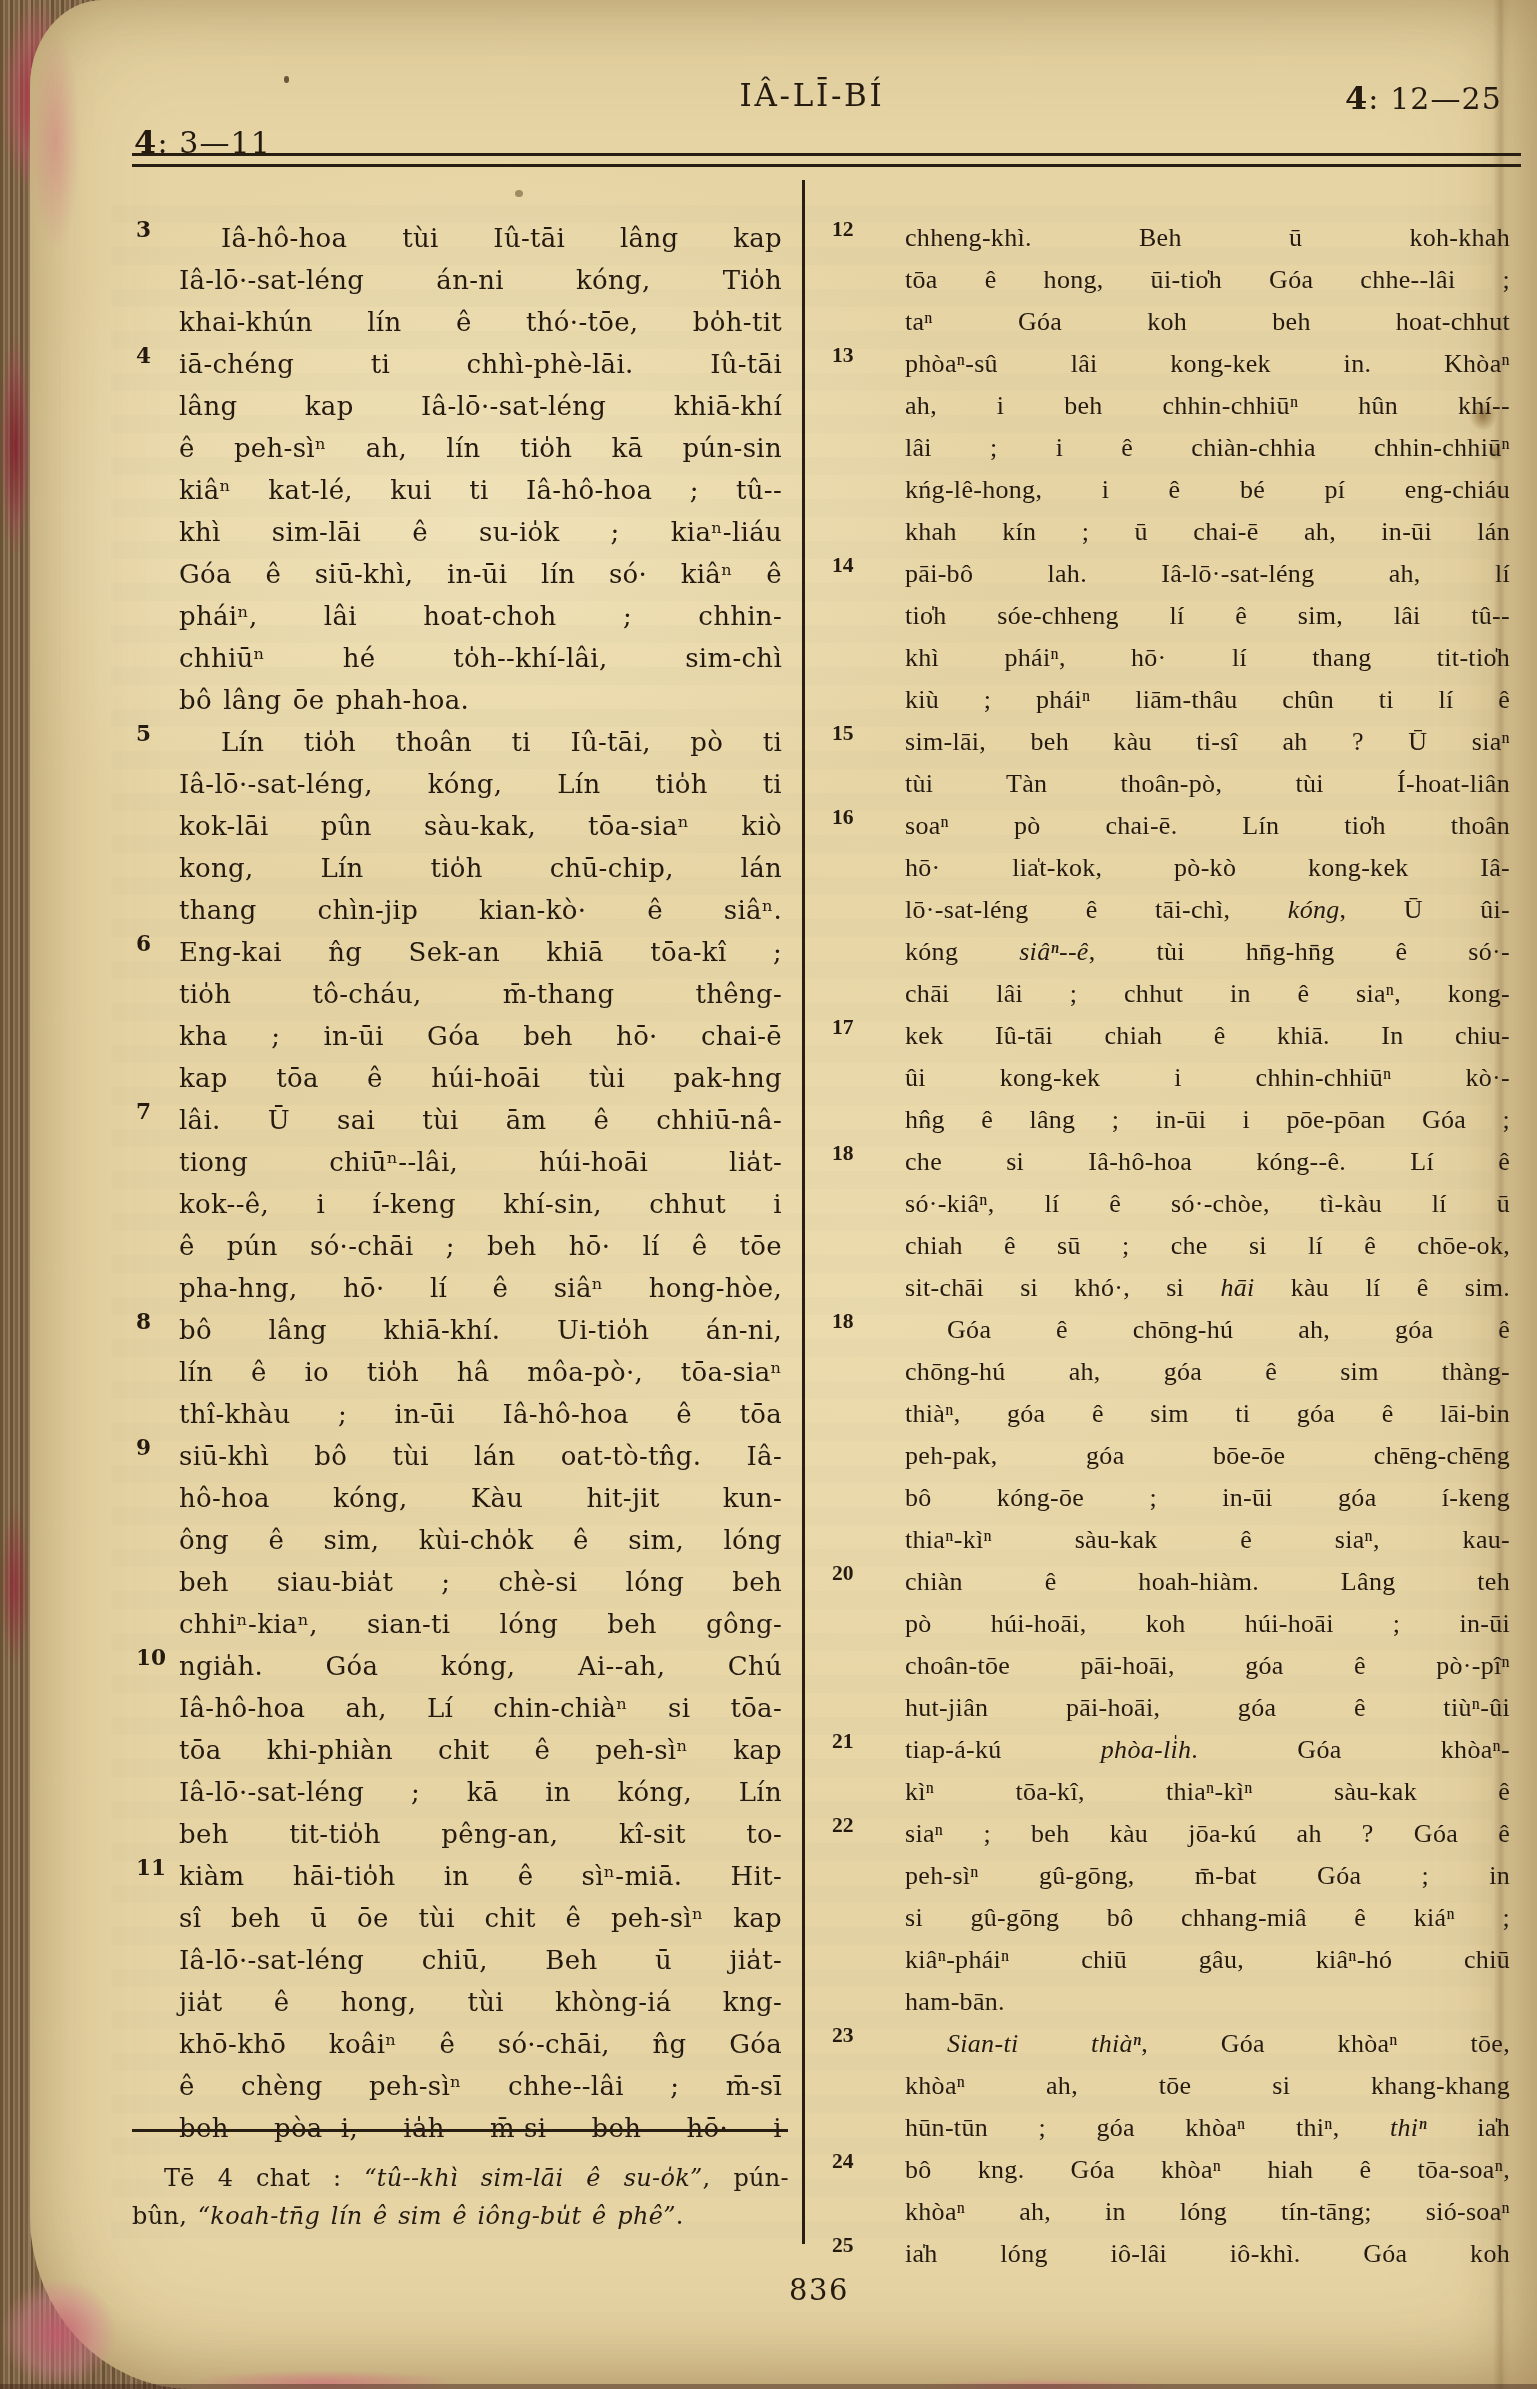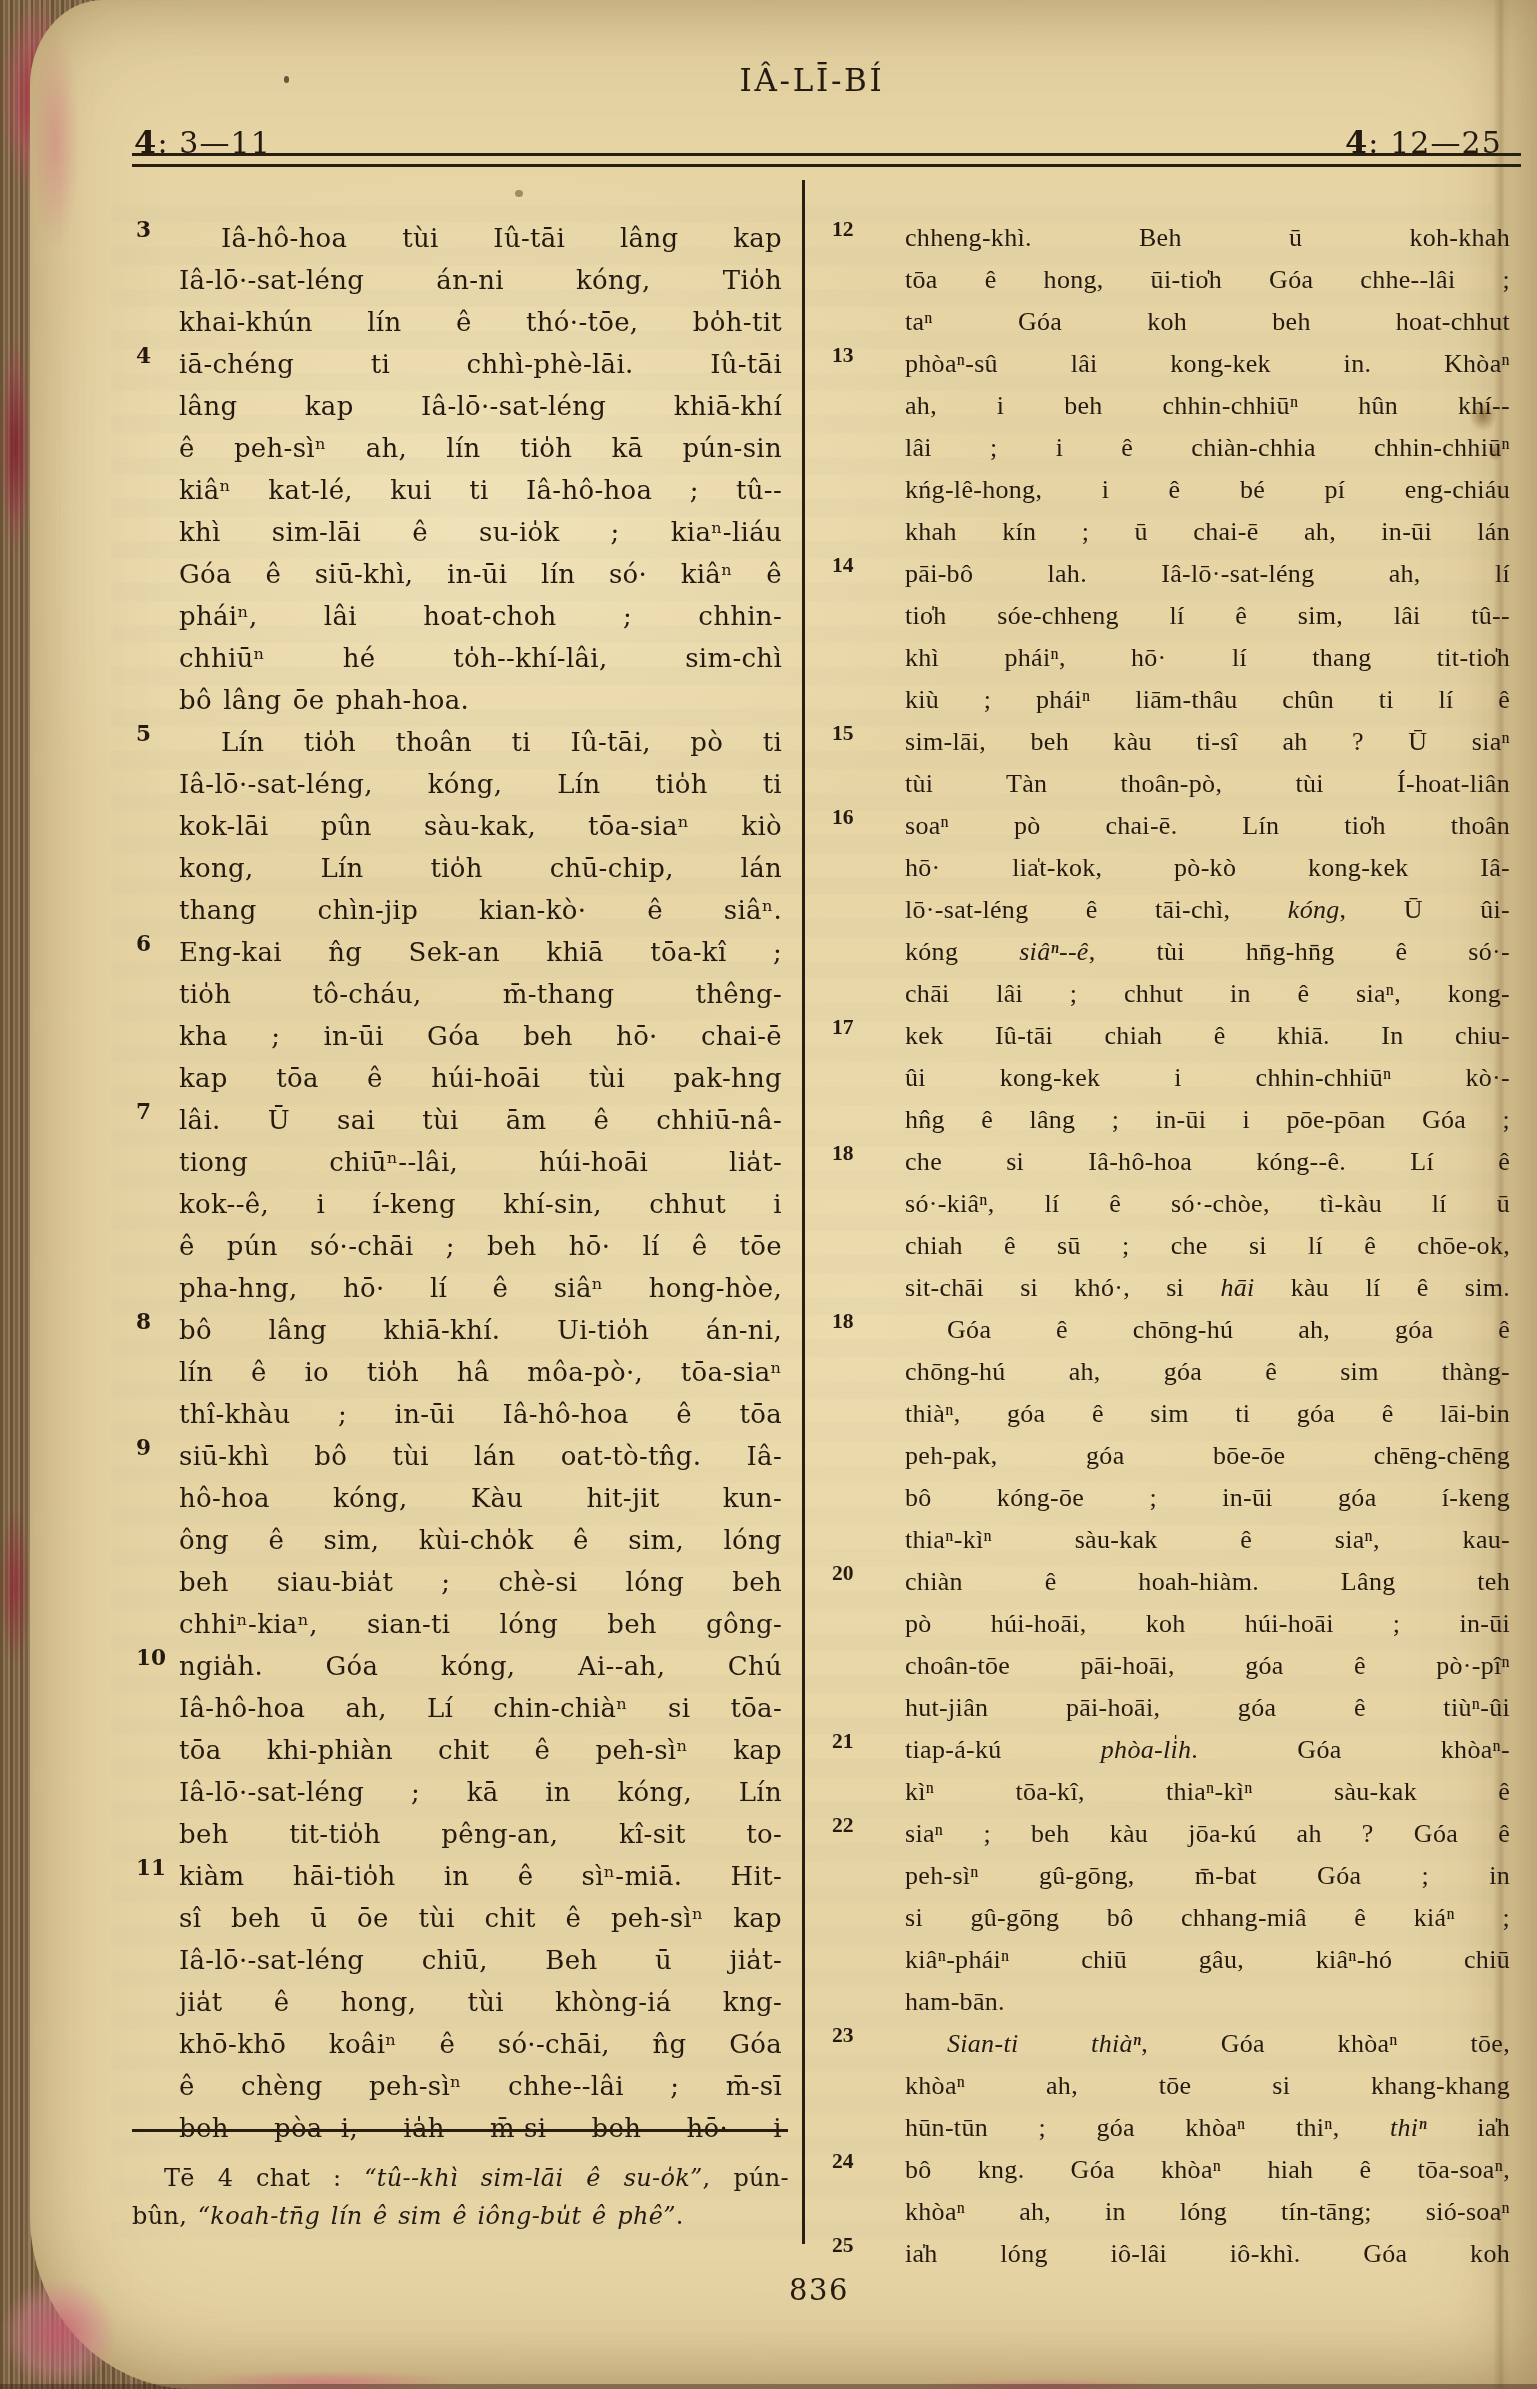--- a/index.html
+++ b/index.html
@@ -50,22 +50,22 @@
   .speck-2{left:485px;top:190px;width:7.6px;height:7px;border-radius:50%;background:rgba(90,65,30,.5);}
 
   
   .ghost{position:absolute;left:81px;top:205px;width:1381px;height:2050px;opacity:.55;pointer-events:none;
     background:repeating-linear-gradient(180deg,rgba(104,116,102,.055) 0 18.3px,rgba(0,0,0,0) 18.3px 42px);}
 
   
   .hdr{position:absolute;top:79px;font-size:30px;letter-spacing:1.1px;white-space:nowrap;}
   .hdr .ch{font-weight:bold;font-size:32px;}
   .hdr-left{left:104px;margin-top:44px;}
-  .hdr-right{right:35px;margin-top:44px;}
-  .hdr-title{position:absolute;left:782px;top:62px;transform:translateX(-50%);
+  .hdr-right{right:35px;}
+  .hdr-title{position:absolute;left:782px;top:77px;transform:translateX(-50%);
     font-size:31px;letter-spacing:2.7px;white-space:nowrap;}
 
   .rule-double{position:absolute;left:102px;top:153px;width:1389px;height:7.6px;
     border-top:3.8px solid #281e12;border-bottom:3.2px solid #281e12;}
   .rule-vert{position:absolute;left:772px;top:180px;width:2.7px;height:2064px;background:#281e12;}
 
   
   .col{position:absolute;top:217px;width:603px;}
   .col-left{left:149px;}
   .col-right{left:875px;width:605px;font-family:Liberation Serif, serif;}

